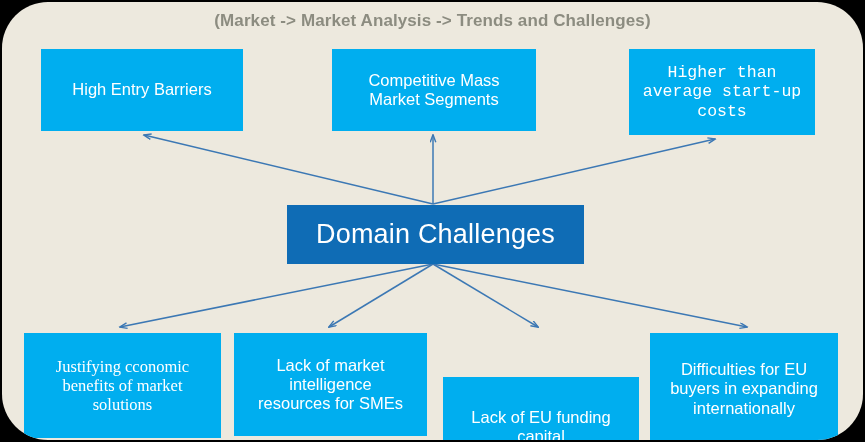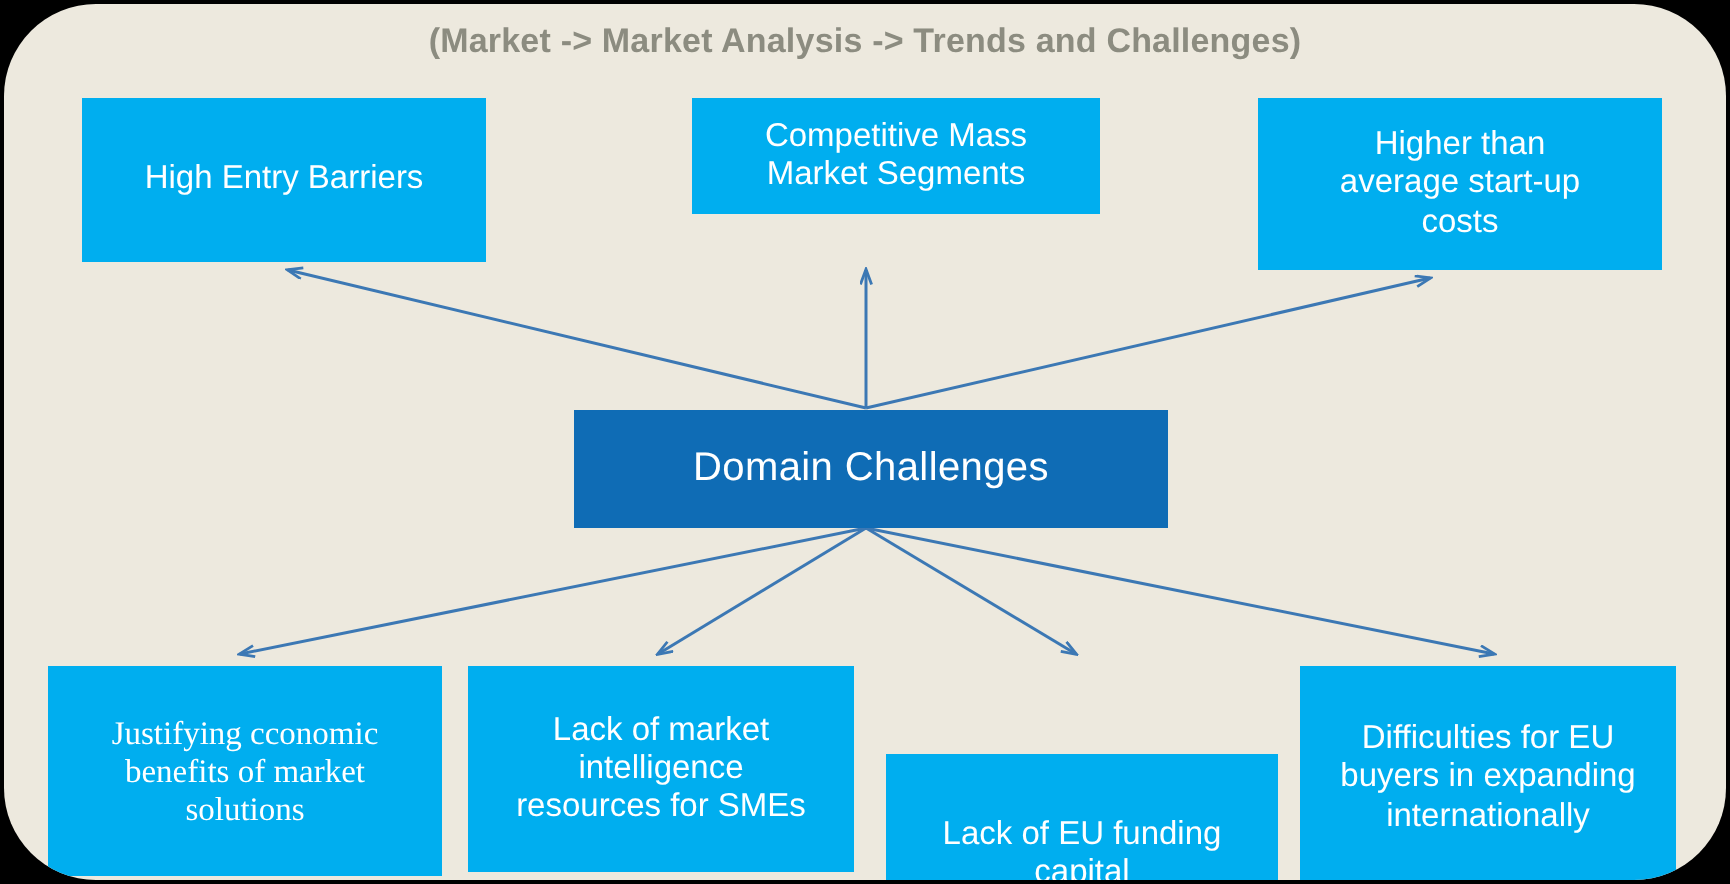--- a/index.html
+++ b/index.html
@@ -69,28 +69,28 @@
     color: #FFFFFF;
     line-height: 1.17;
     white-space: pre-line;
   }
   .node.leaf {
     background: #00AEEF;
     font-size: 16.5px;
   }
   .node.center {
     background: #0F6CB5;
-    font-size: 20px;
+    font-size: 27px;
     letter-spacing: 0.2px;
   }
 
   
   #node-high-entry-barriers   { left: 39px;  top: 47px;  width: 202px; height: 82px; }
-  #node-competitive-mass      { left: 344px; top: 47px;  width: 204px; height: 58px; }
-  #node-startup-costs         { left: 627px; top: 47px;  width: 202px; height: 86px; }
+  #node-competitive-mass      { left: 330px; top: 47px;  width: 204px; height: 82px; }
+  #node-startup-costs         { left: 627px; top: 47px;  width: 186px; height: 86px; font-family: Liberation Mono, monospace; }
 
   
   #node-domain-challenges     { left: 285px; top: 203px; width: 297px; height: 59px; }
 
   
   #node-justifying-benefits   { left: 22px;  top: 331px; width: 197px; height: 105px; font-family: Liberation Serif, serif; }
   #node-market-intelligence   { left: 232px; top: 331px; width: 193px; height: 103px; }
   #node-eu-funding            { left: 441px; top: 331px; width: 196px; height: 100px; margin-top: 44px; }
   #node-eu-buyers             { left: 648px; top: 331px; width: 188px; height: 112px; }
 </style>

